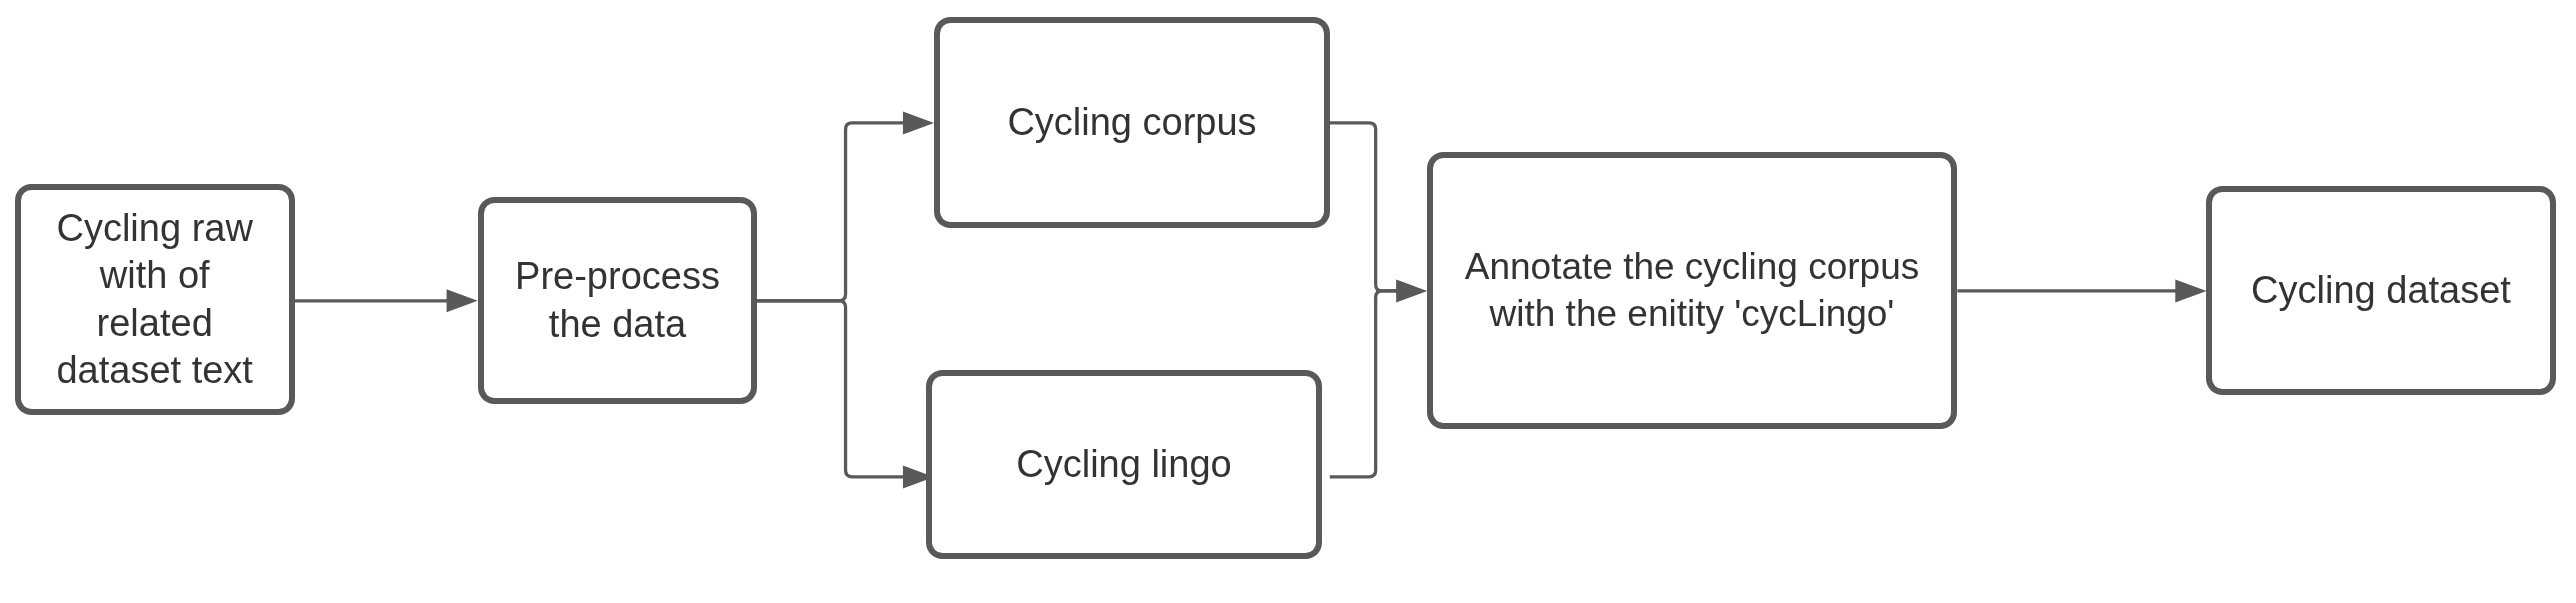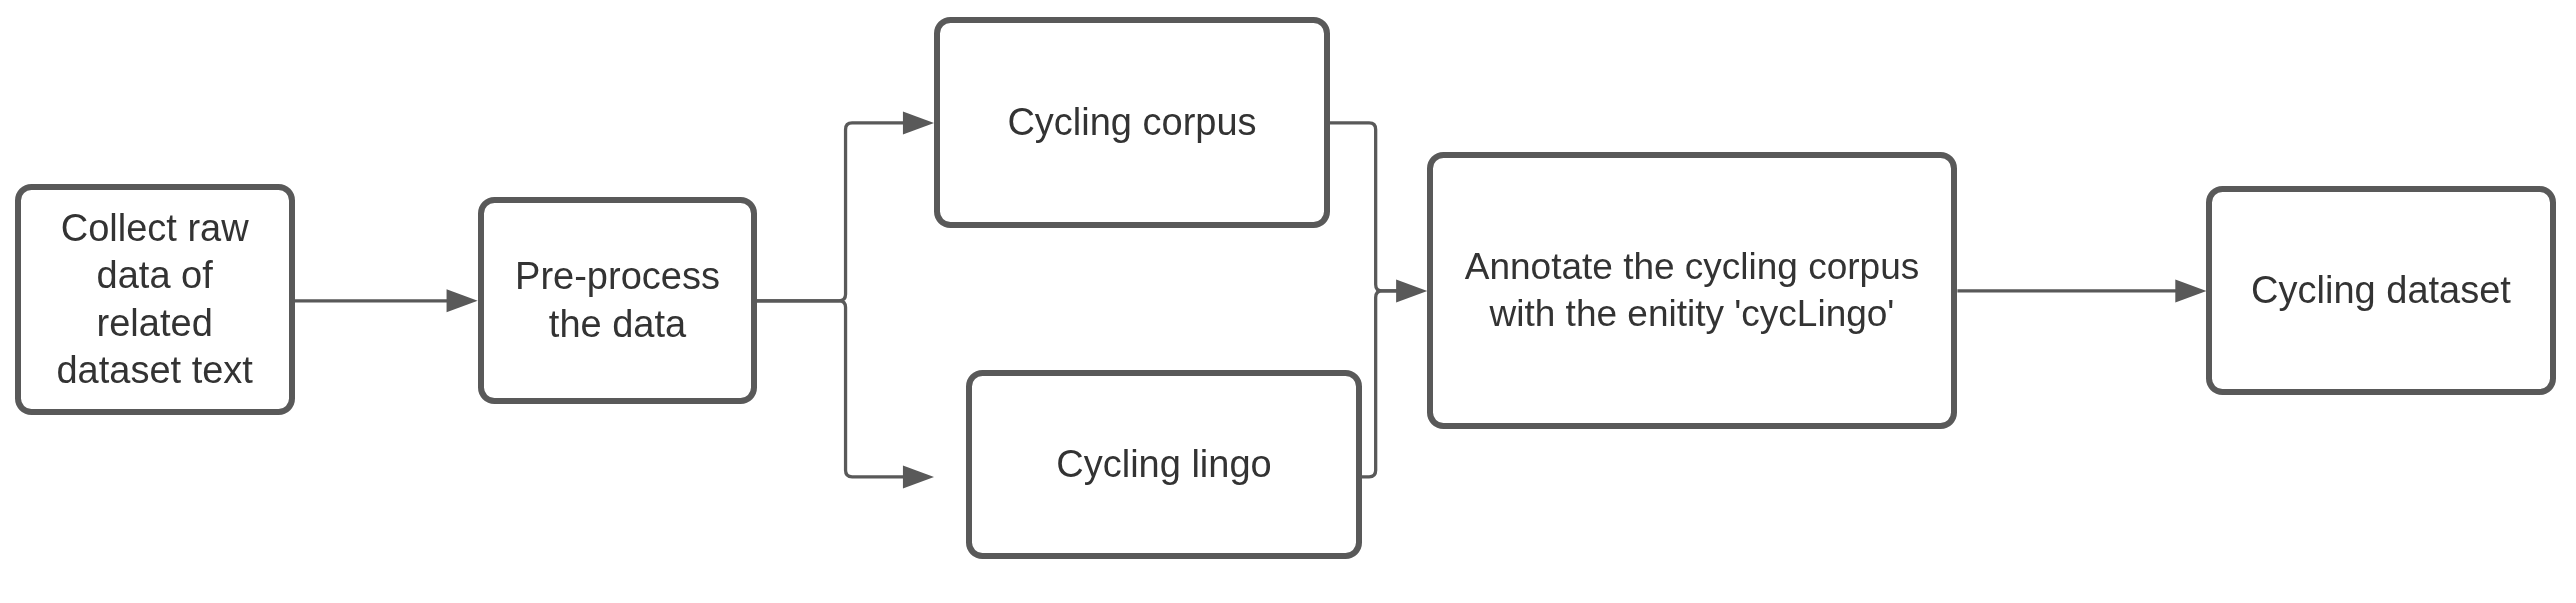--- a/index.html
+++ b/index.html
@@ -71,36 +71,36 @@
       <polygon class="arrowhead" points="1742,355 1704,341 1704,369"></polygon>
     </g>
 
     <g>
       <path class="edge" d="M 2389 355 L 2657 355"></path>
       <polygon class="arrowhead" points="2693,355 2655,341 2655,369"></polygon>
     </g>
   </svg>
 
   <div class="node" style="left:14.7px;top:184px;width:280px;height:231px;">
-    <div class="ln">Collect raw</div>
-    <div class="ln">data of</div>
+    <div class="ln">Cycling raw</div>
+    <div class="ln">with of</div>
     <div class="ln">related</div>
     <div class="ln">dataset text</div>
   </div>
 
   <div class="node" style="left:934px;top:17px;width:396px;height:211px;">
     <div class="ln">Cycling corpus</div>
   </div>
 
   <div class="node" style="left:478px;top:197px;width:279px;height:207px;">
     <div class="ln">Pre-process</div>
     <div class="ln">the data</div>
   </div>
 
-  <div class="node" style="left:966px;top:370px;width:396px;height:189px;">
+  <div class="node" style="left:926px;top:370px;width:396px;height:189px;">
     <div class="ln">Cycling lingo</div>
   </div>
 
   <div class="node" style="left:2206px;top:186px;width:350px;height:209px;">
     <div class="ln">Cycling dataset</div>
   </div>
 
   <div class="node annotate" style="left:1427px;top:152px;width:530px;height:277px;">
     <div class="ln">Annotate the cycling corpus</div>
     <div class="ln">with the enitity 'cycLingo'</div>

